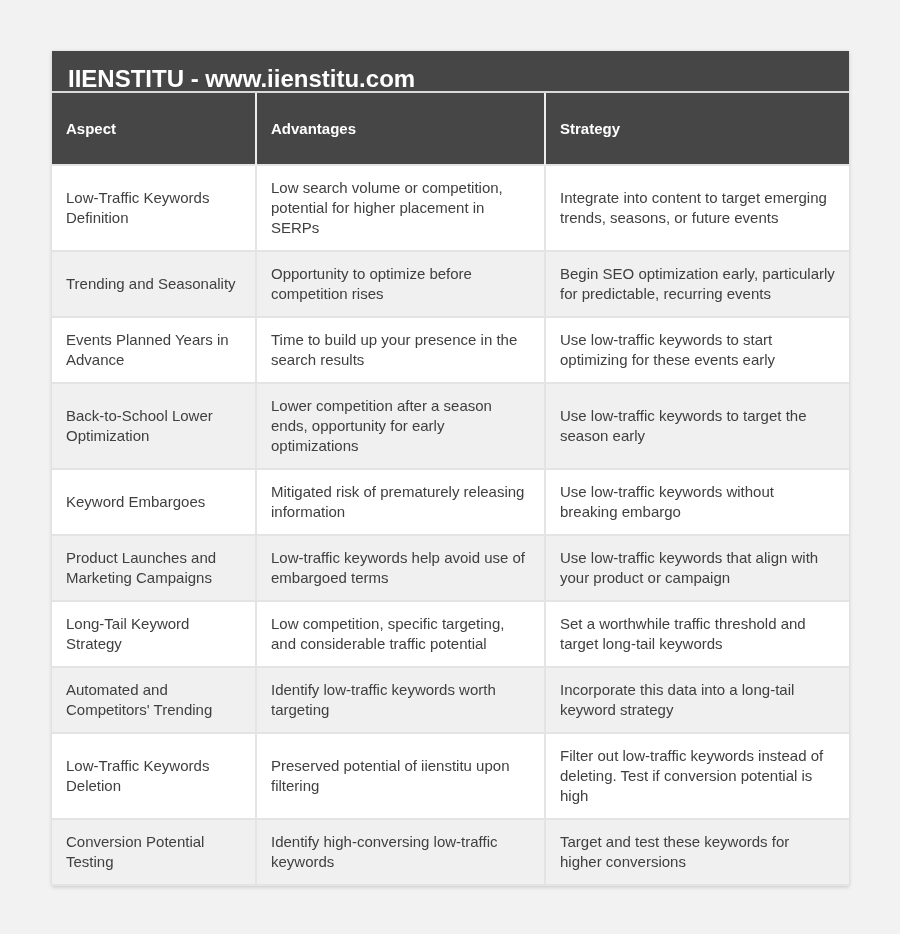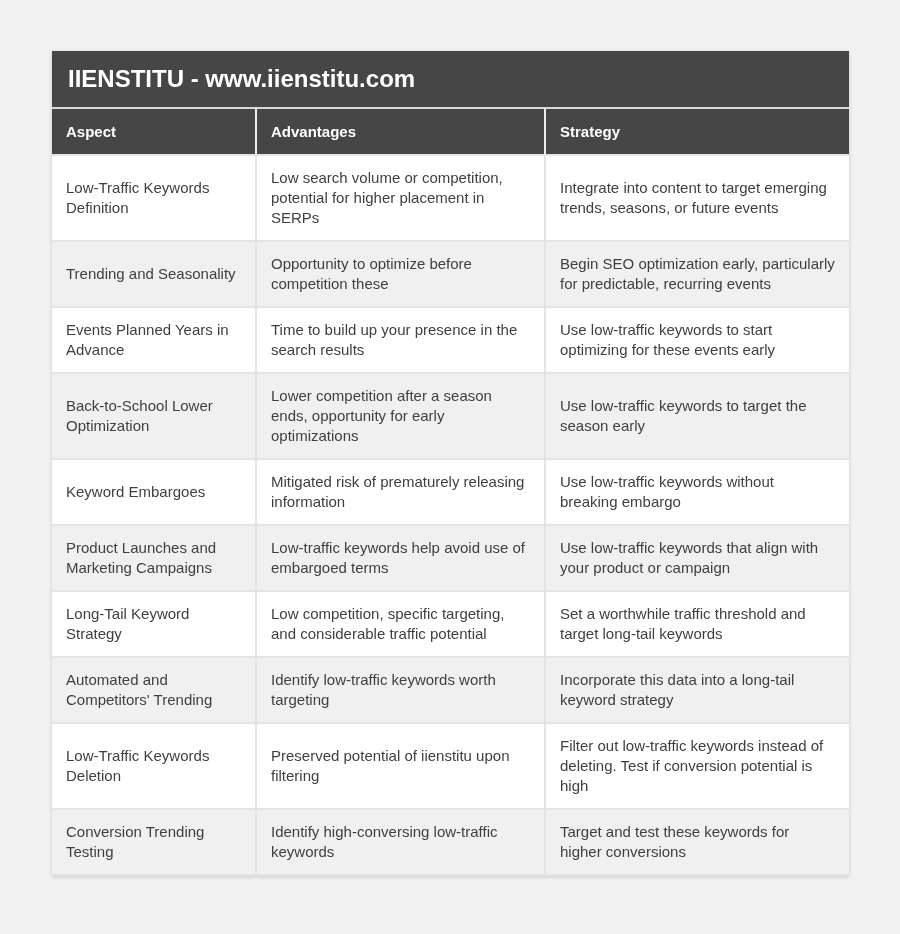--- a/index.html
+++ b/index.html
@@ -22,36 +22,36 @@
   }
   .card{
     position:absolute;left:52px;top:51px;width:797px;
     box-shadow:0 1px 4px rgba(0,0,0,0.18);
     background:#ffffff;
   }
   .title-bar{
     background:var(--header-bg);
     color:var(--header-text);
     font-size:24px;font-weight:bold;
-    height:56px;line-height:56px;
+    height:40px;line-height:56px;
     padding:0 16px;
     white-space:nowrap;overflow:hidden;
   }
   table{
     width:100%;
     border-collapse:collapse;
     table-layout:fixed;
     border-bottom:2px solid var(--grid-line);
   }
   th{
     background:var(--header-bg);
     color:var(--header-text);
     font-size:15px;font-weight:bold;
     text-align:left;
-    padding:14px 14px;
+    padding:27px 14px;
     border-top:2px solid var(--title-divider);
     border-left:2px solid var(--header-divider);
   }
   th:first-child{border-left:none;}
   td{
     font-size:15px;line-height:20px;
     color:var(--text-color);
     padding:12px 14px;
     vertical-align:middle;
     background:#ffffff;
@@ -83,21 +83,21 @@
     </thead>
     <tbody>
   <tr>
     <td>Low-Traffic Keywords Definition</td>
     <td>Low search volume or competition, potential for higher placement in SERPs</td>
     <td>Integrate into content to target emerging trends, seasons, or future events</td>
   </tr>
 
   <tr>
     <td>Trending and Seasonality</td>
-    <td>Opportunity to optimize before competition these</td>
+    <td>Opportunity to optimize before competition rises</td>
     <td>Begin SEO optimization early, particularly for predictable, recurring events</td>
   </tr>
 
   <tr>
     <td>Events Planned Years in Advance</td>
     <td>Time to build up your presence in the search results</td>
     <td>Use low-traffic keywords to start optimizing for these events early</td>
   </tr>
 
   <tr>
@@ -130,19 +130,19 @@
     <td>Incorporate this data into a long-tail keyword strategy</td>
   </tr>
 
   <tr>
     <td>Low-Traffic Keywords Deletion</td>
     <td>Preserved potential of iienstitu upon filtering</td>
     <td>Filter out low-traffic keywords instead of deleting. Test if conversion potential is high</td>
   </tr>
 
   <tr>
-    <td>Conversion Trending Testing</td>
+    <td>Conversion Potential Testing</td>
     <td>Identify high-conversing low-traffic keywords</td>
     <td>Target and test these keywords for higher conversions</td>
   </tr>
 </tbody>
   </table>
 </div>
 
 </body></html>

